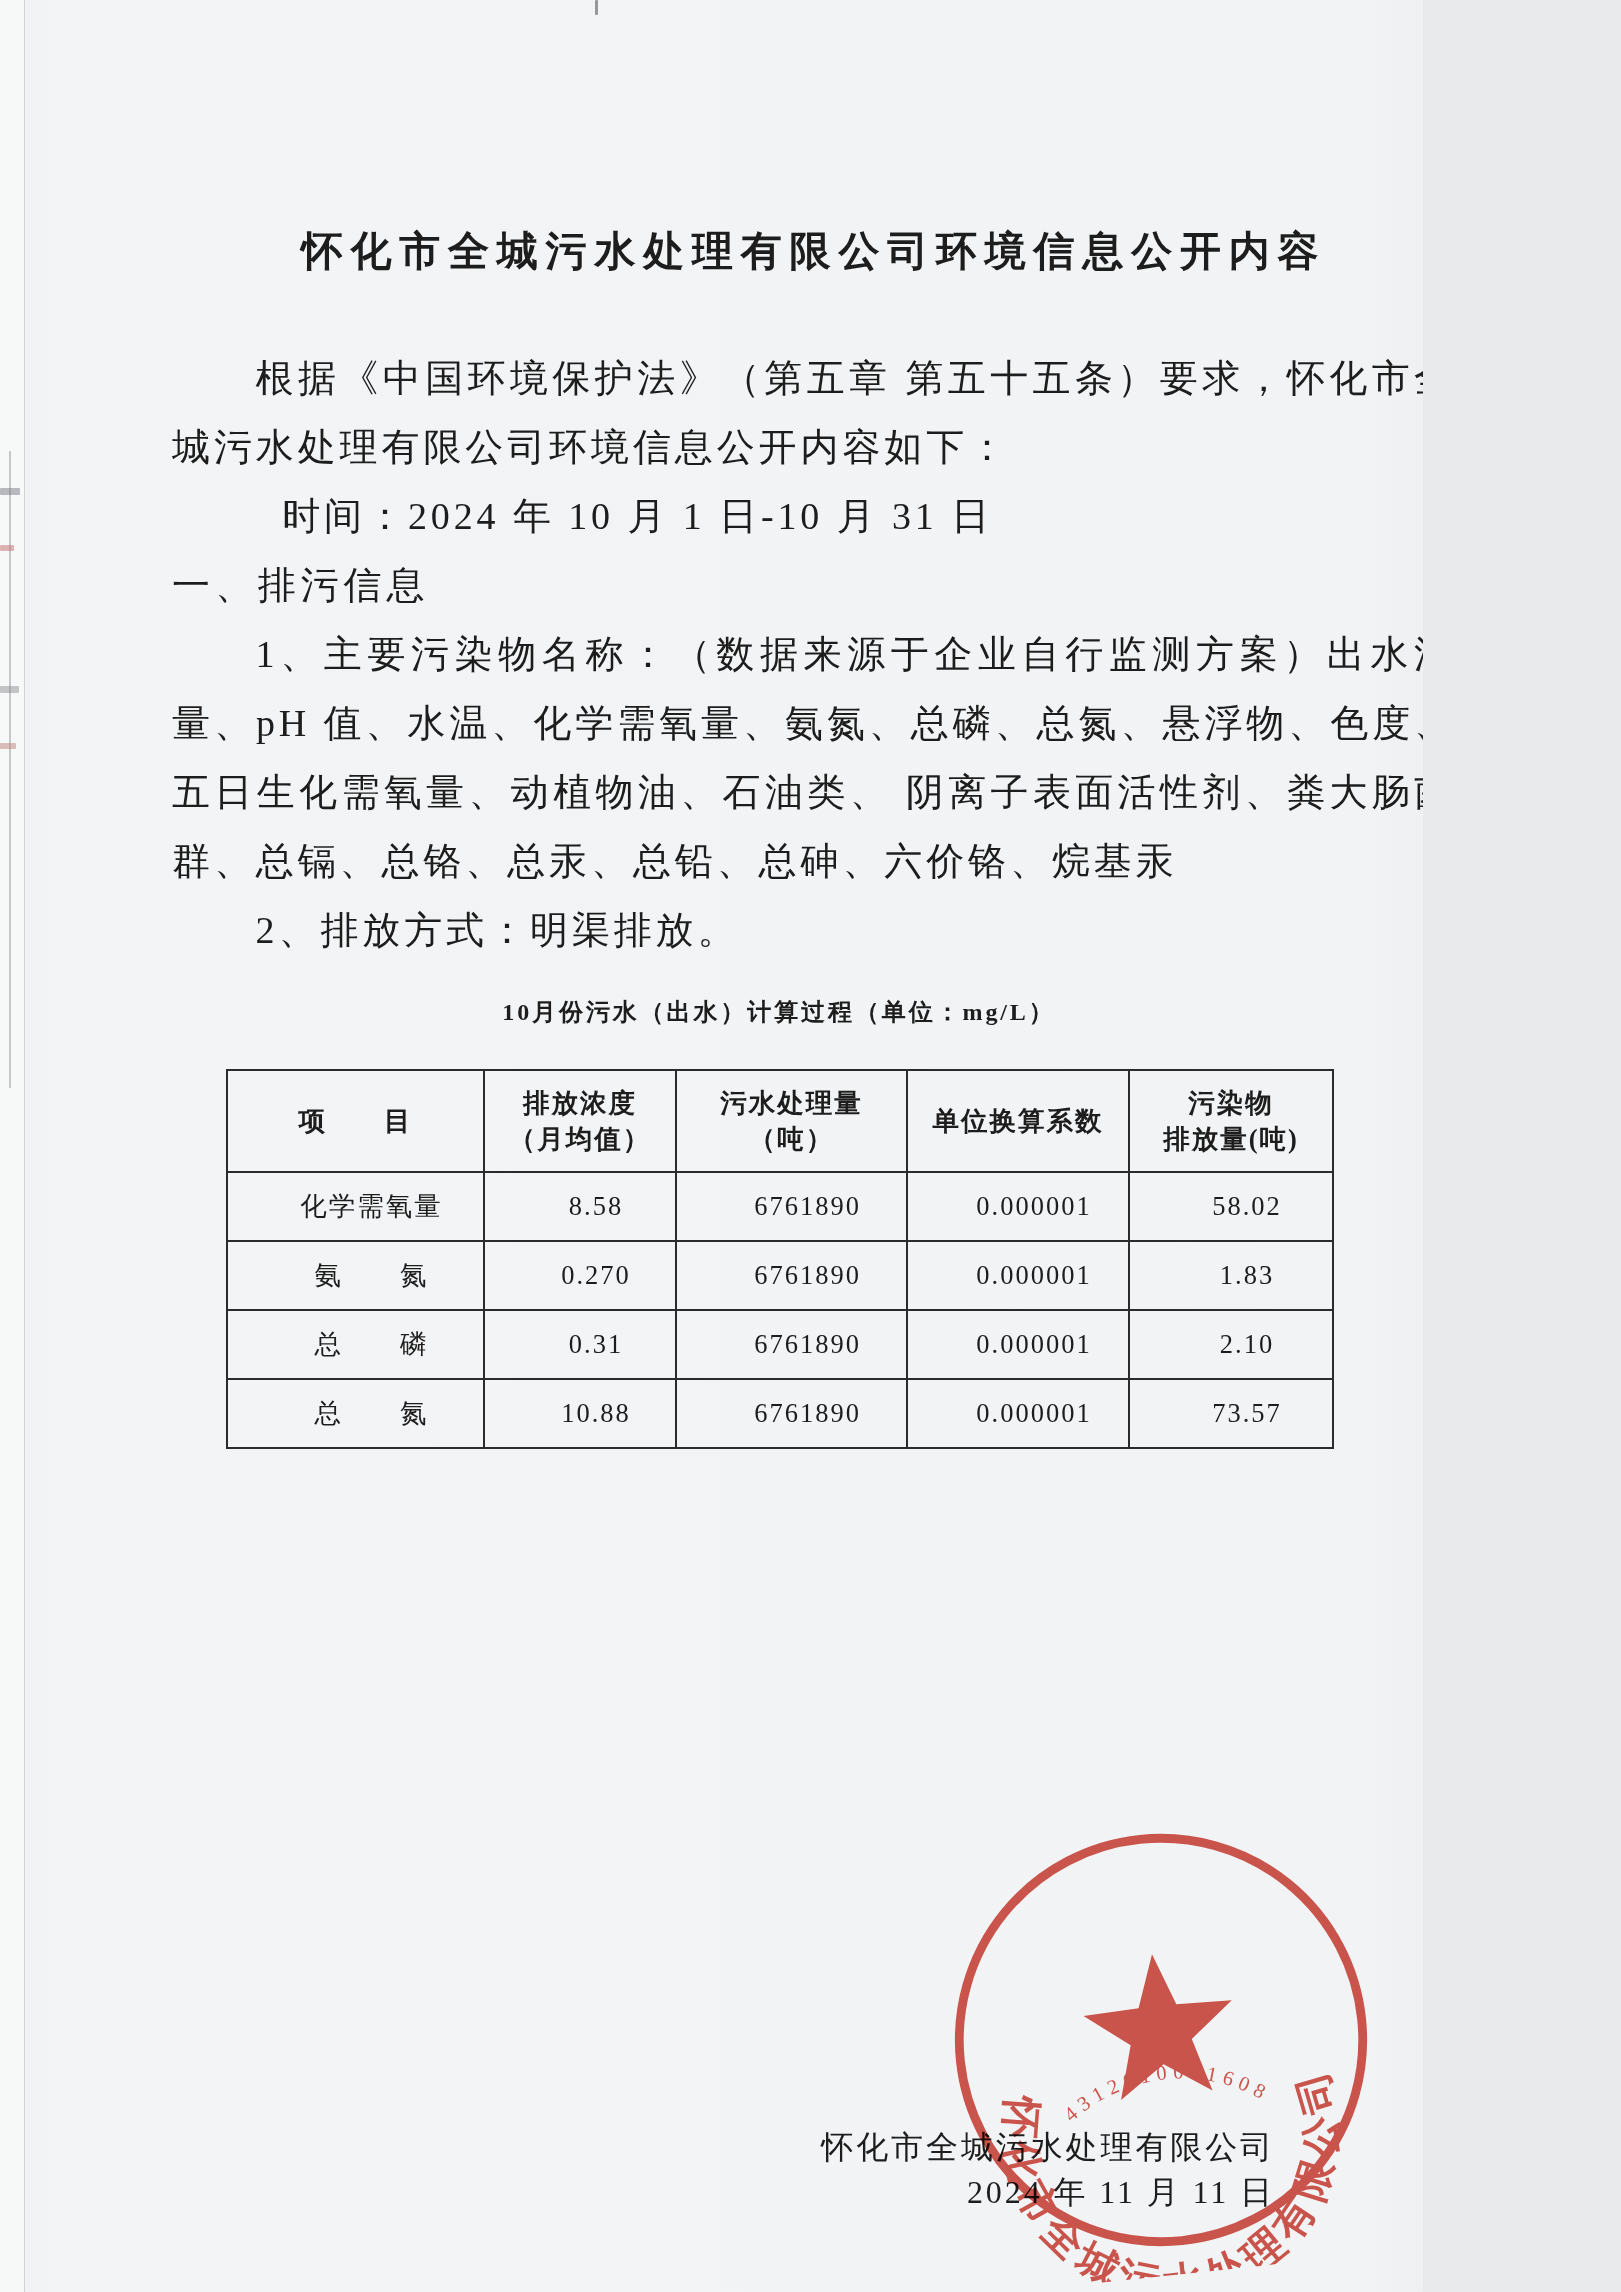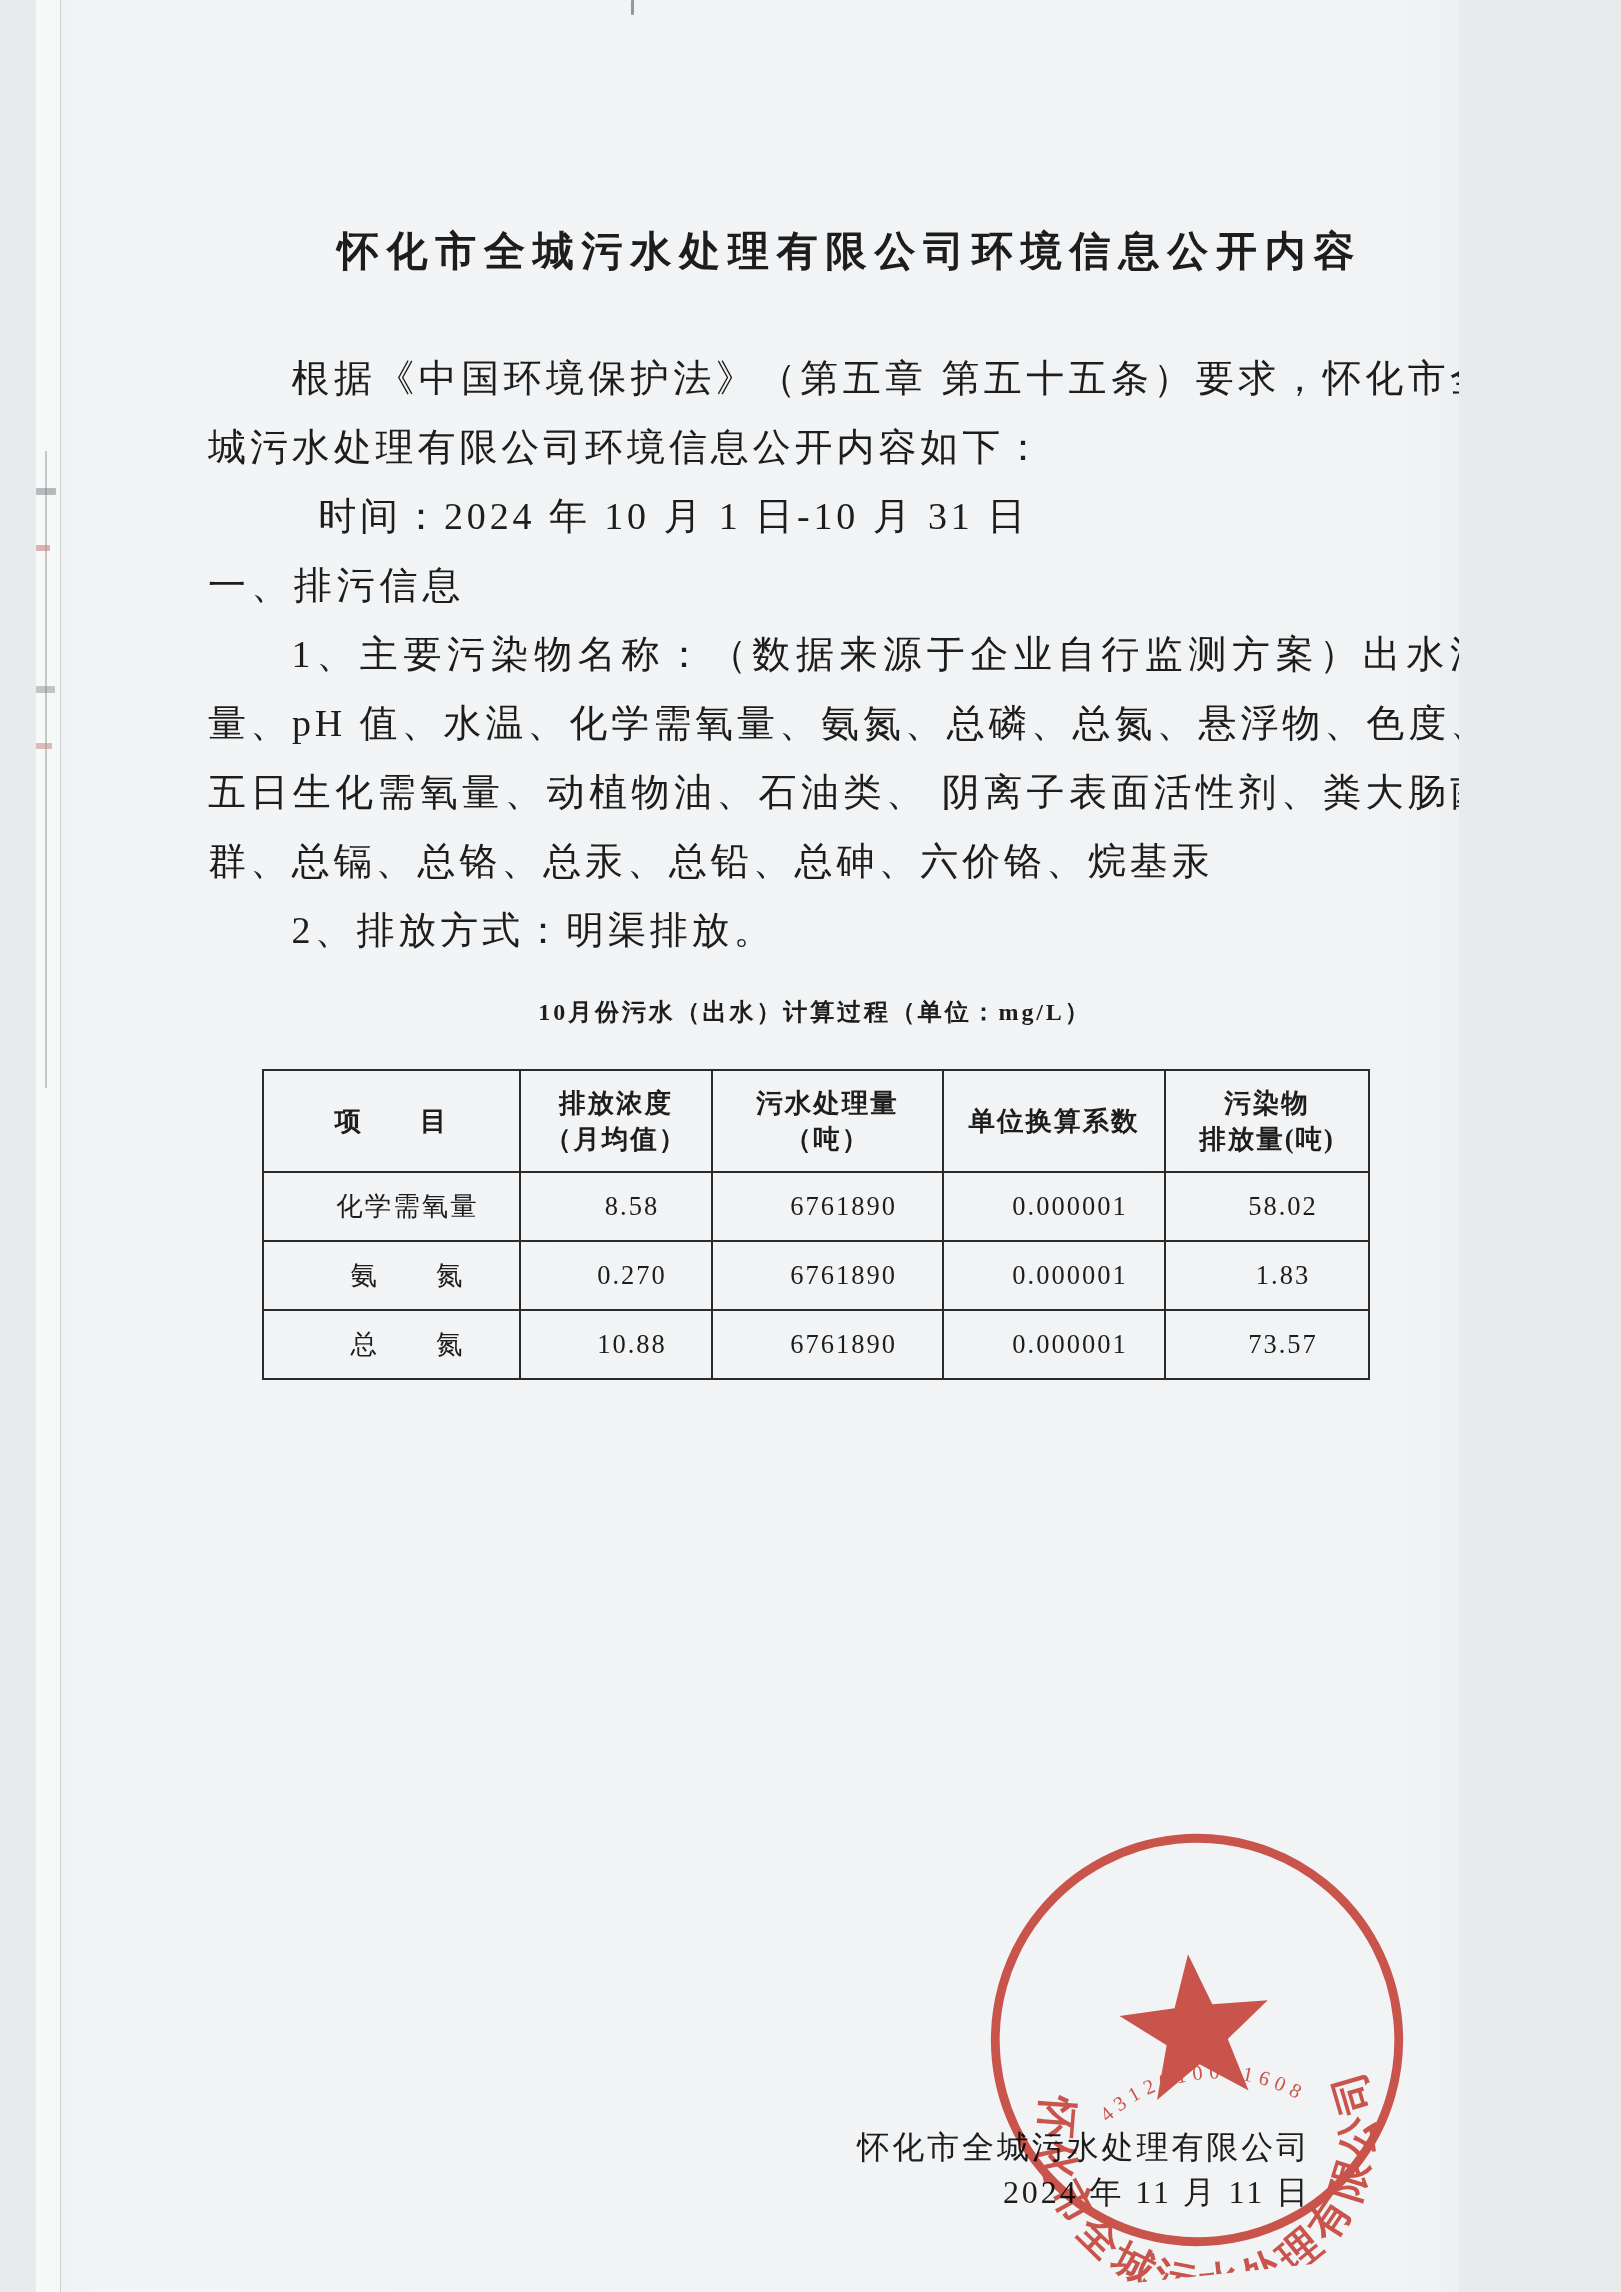--- a/index.html
+++ b/index.html
@@ -7,21 +7,20 @@
     width:1621px;height:2293px;
     background:#e9eaec;
     font-family:"Liberation Serif","DejaVu Serif",serif;
   }
   .page{
     position:relative;
     width:1423px;height:2293px;
     background:linear-gradient(90deg,#eef0f1 0%,#f3f4f5 4%,#f2f3f4 96%,#eef0f1 100%);
     overflow:hidden;
     color:#1d1d1d;
-    margin-left:36px;
   }
   
   .edge-strip{position:absolute;left:0;top:0;width:23.5px;height:100%;
     background:#f7f8f8;border-right:1px solid #cfd1d3;}
   .edge-line{position:absolute;left:8.8px;top:451px;width:2px;height:637px;background:rgba(140,140,145,.45);}
   .mark{position:absolute;border-radius:1px;}
   .mark.m1{left:0;top:488px;width:19.6px;height:6.9px;background:rgba(120,122,128,.5);}
   .mark.m2{left:0;top:545px;width:13.7px;height:5.9px;background:rgba(200,120,120,.55);}
   .mark.m3{left:0;top:686px;width:18.6px;height:6.9px;background:rgba(130,132,138,.45);}
   .mark.m4{left:0;top:743px;width:15.7px;height:5.9px;background:rgba(190,130,125,.5);}
@@ -145,20 +144,27 @@
           <td>58.02</td>
         </tr>
         <tr>
           <td>氨　　氮</td>
           <td>0.270</td>
           <td>6761890</td>
           <td>0.000001</td>
           <td>1.83</td>
         </tr>
         <tr>
+          <td>总　　磷</td>
+          <td>0.31</td>
+          <td>6761890</td>
+          <td>0.000001</td>
+          <td>2.10</td>
+        </tr>
+        <tr>
           <td>总　　氮</td>
           <td>10.88</td>
           <td>6761890</td>
           <td>0.000001</td>
           <td>73.57</td>
         </tr>
       </tbody>
     </table>
 
 

